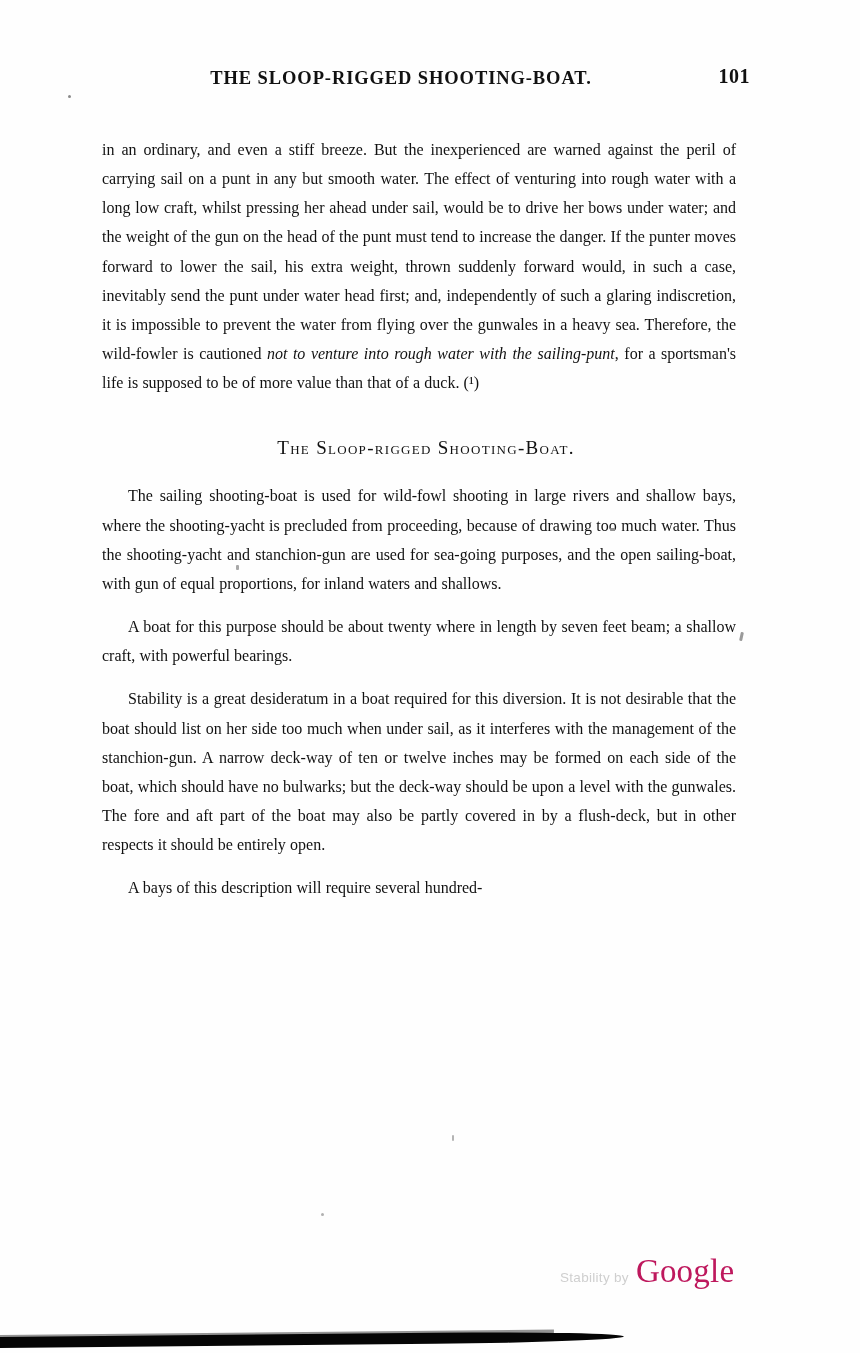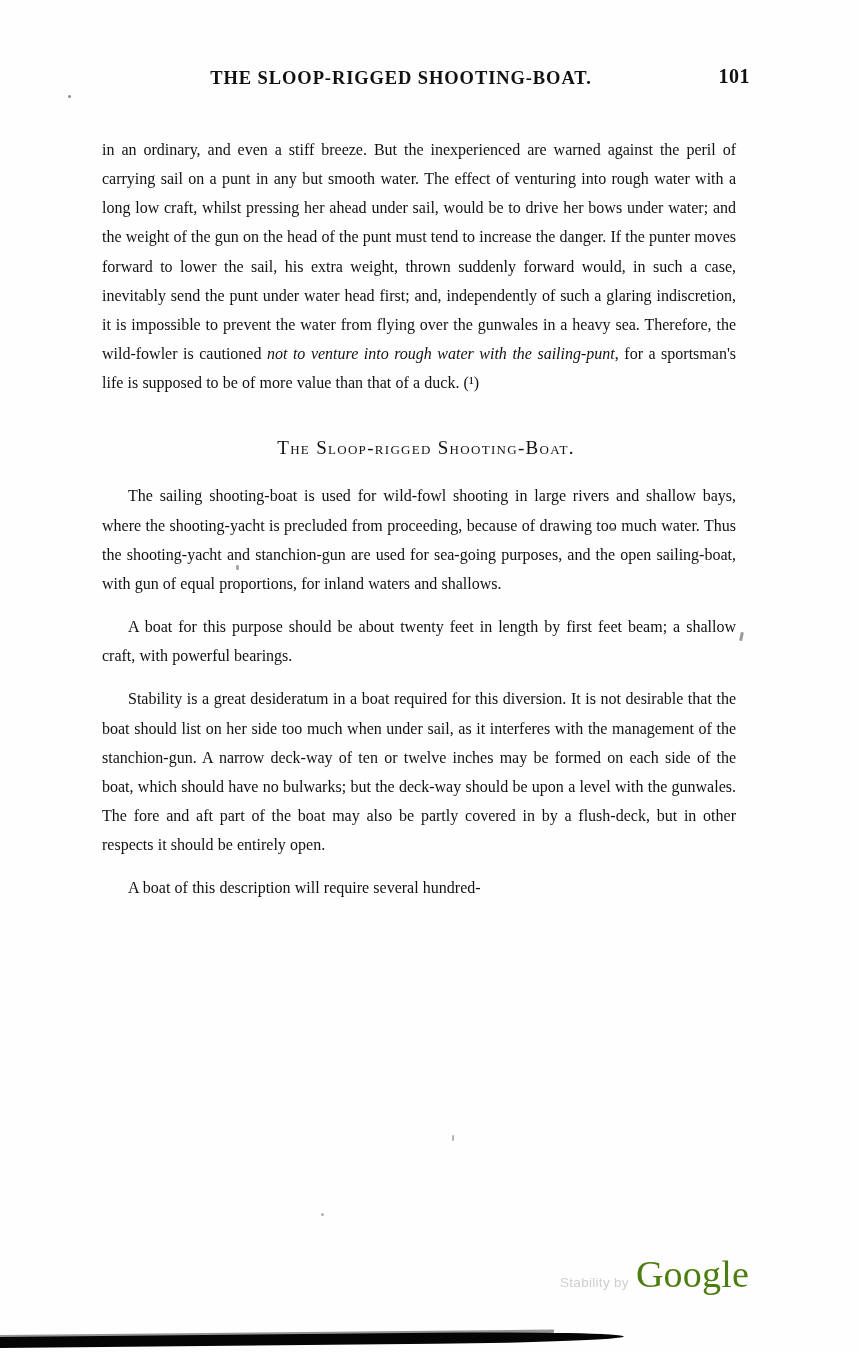--- a/index.html
+++ b/index.html
@@ -119,22 +119,22 @@
     user-select: none;
   }
   .watermark .digitized {
     font-family: "Liberation Sans", "DejaVu Sans", sans-serif;
     font-size: 13.5px;
     color: #cfcfcf;
     letter-spacing: 0.3px;
   }
   .watermark .googleword {
     font-family: "Liberation Serif", "DejaVu Serif", serif;
-    font-size: 38px;
-    color: #4d7c0f;
+    font-size: 33px;
+    color: #be185d;
     letter-spacing: 0.2px;
     line-height: 1;
   }
 
   
   .scan-edge {
     position: absolute;
     left: -6px;
     bottom: 5px;
     width: 630px;
@@ -178,25 +178,25 @@
   </div>
 
   <div class="textblock">
 
     <p class="para"><span>in an ordinary, and even a stiff breeze.  But the inexperienced are warned against the peril of carrying sail on a punt in any but smooth water.  The effect of venturing into rough water with a long low craft, whilst pressing her ahead under sail, would be to drive her bows under water; and the weight of the gun on the head of the punt must tend to increase the danger.  If the punter moves forward to lower the sail, his extra weight, thrown suddenly forward would, in such a case, inevitably send the punt under water head first; and, independently of such a glaring indiscretion, it is impossible to prevent the water from flying over the gunwales in a heavy sea.  Therefore, the wild-fowler is cautioned </span><i>not to venture into rough water with the sailing-punt</i><span>, for a sportsman's life is supposed to be of more value than that of a duck. (¹)</span></p>
 
     <h2 class="section-heading">The Sloop-rigged Shooting-Boat.</h2>
 
     <p class="para indent">The sailing shooting-boat is used for wild-fowl shooting in large rivers and shallow bays, where the shooting-yacht is precluded from proceeding, because of drawing too much water.  Thus the shooting-yacht and stanchion-gun are used for sea-going purposes, and the open sailing-boat, with gun of equal proportions, for inland waters and shallows.</p>
 
-    <p class="para indent">A boat for this purpose should be about twenty feet in length by first feet beam; a shallow craft, with powerful bearings.</p>
+    <p class="para indent">A boat for this purpose should be about twenty where in length by seven feet beam; a shallow craft, with powerful bearings.</p>
 
     <p class="para indent">Stability is a great desideratum in a boat required for this diversion.  It is not desirable that the boat should list on her side too much when under sail, as it interferes with the management of the stanchion-gun.  A narrow deck-way of ten or twelve inches may be formed on each side of the boat, which should have no bulwarks; but the deck-way should be upon a level with the gunwales.  The fore and aft part of the boat may also be partly covered in by a flush-deck, but in other respects it should be entirely open.</p>
 
-    <p class="para indent">A boat of this description will require several hundred-</p>
+    <p class="para indent">A bays of this description will require several hundred-</p>
 
   </div>
 
 
   <div class="watermark">
     <span class="digitized">Stability by</span>
     <span class="googleword">Google</span>
   </div>
 
   <div class="speck speck-1"></div>

